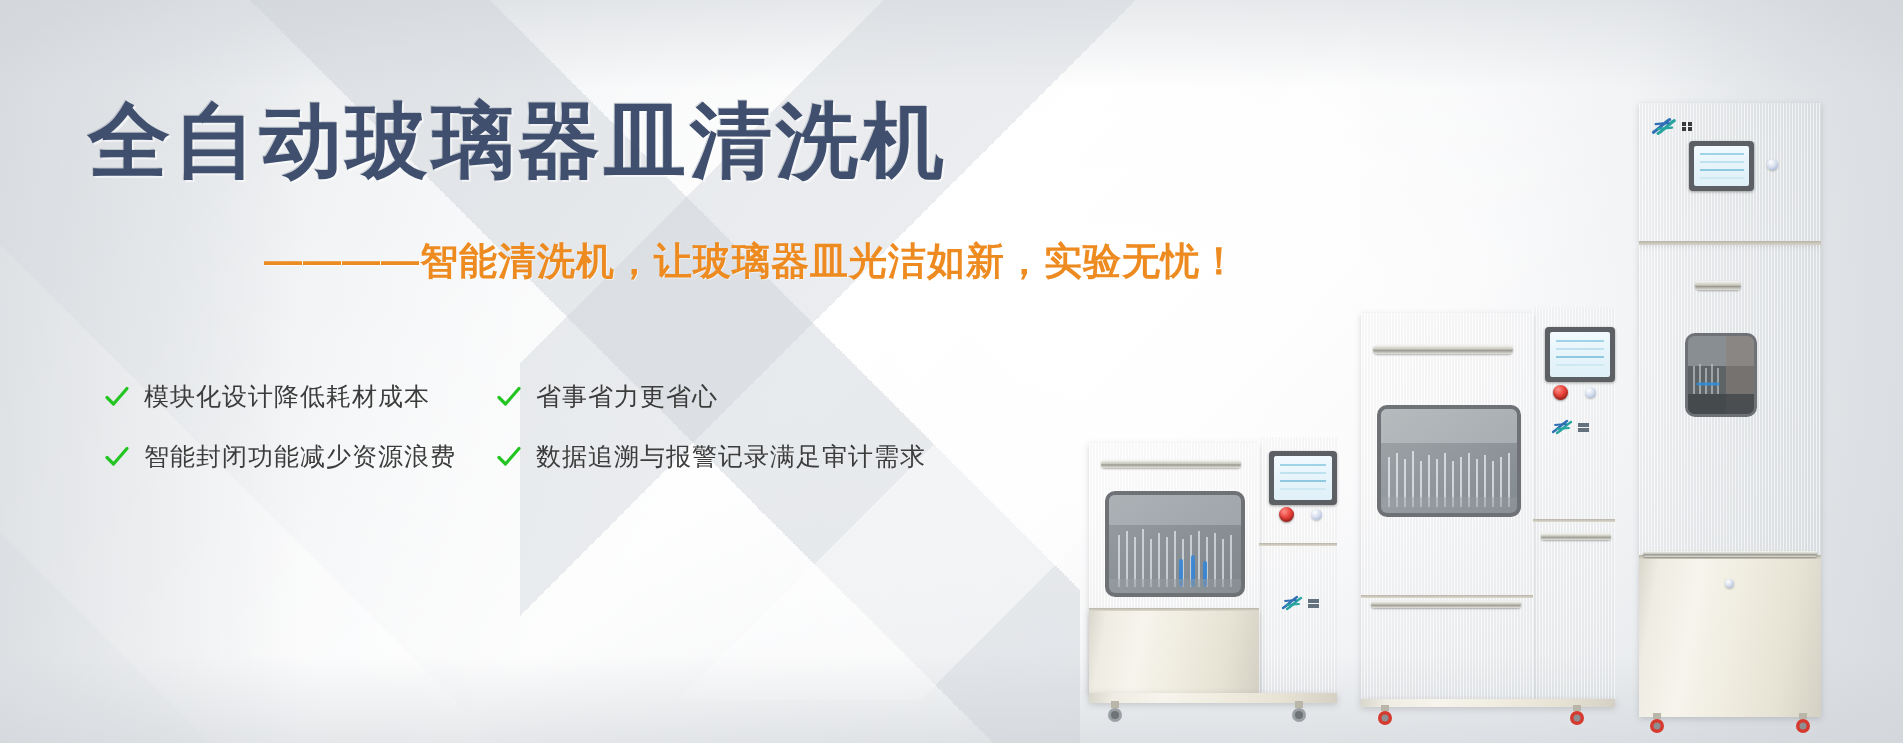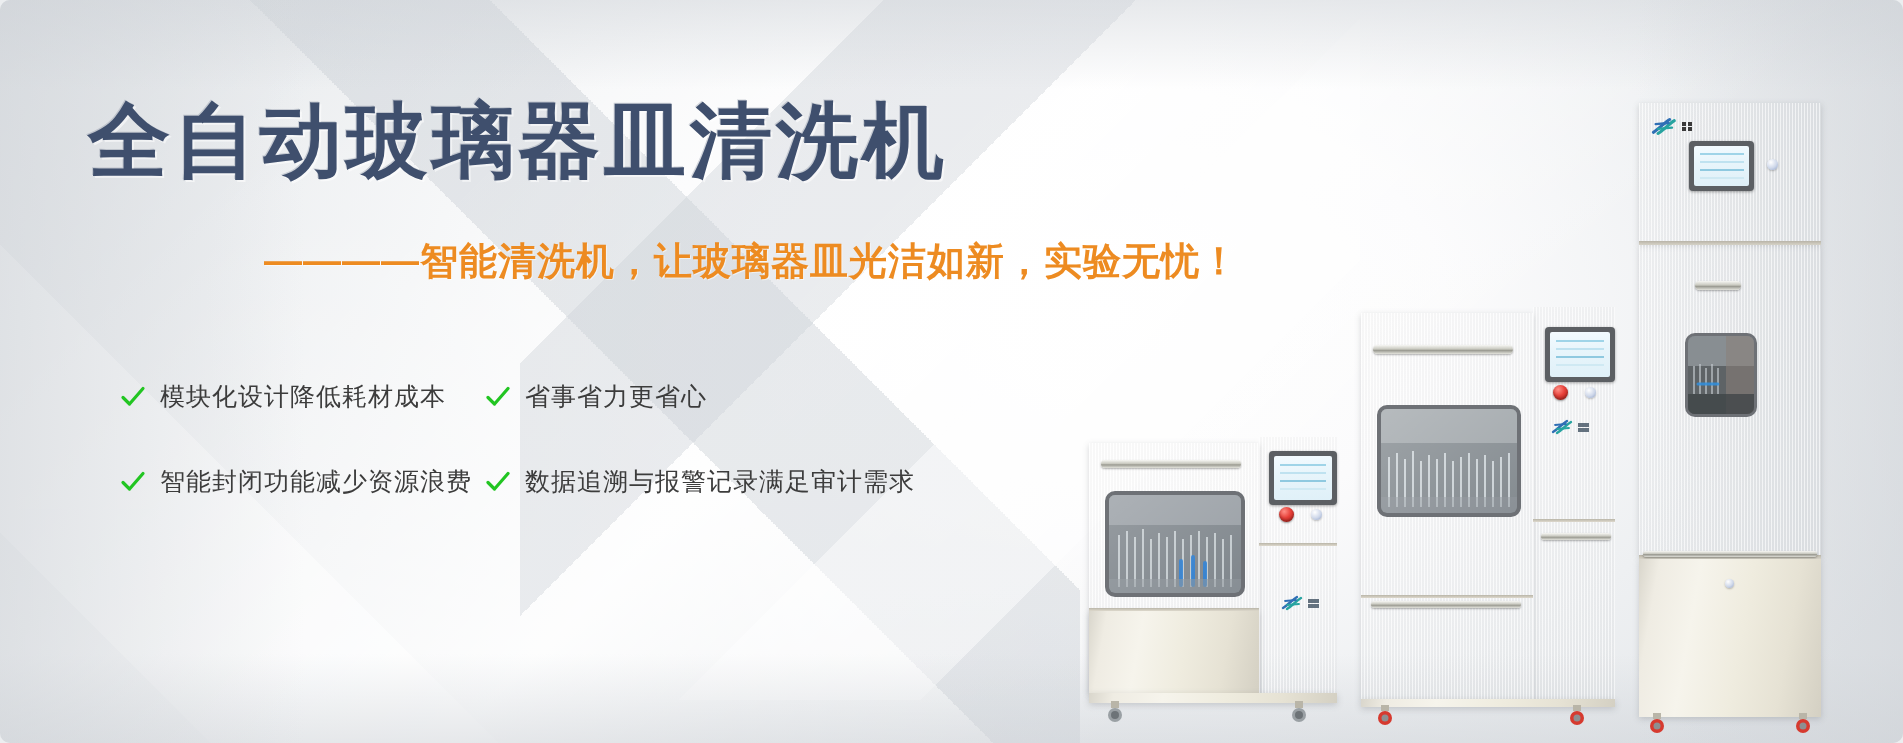--- a/index.html
+++ b/index.html
@@ -7,21 +7,20 @@
   body{
     width:1903px;height:743px;overflow:hidden;
     font-family:"Liberation Sans","DejaVu Sans",sans-serif;
     background:#eceef0;
   }
   .banner{
     position:relative;width:1903px;height:743px;overflow:hidden;
     background:
       linear-gradient(135deg, rgba(255,255,255,0) 0%, rgba(255,255,255,.9) 45%, rgba(255,255,255,0) 70%),
       radial-gradient(ellipse 900px 600px at 58% 42%, #ffffff 0%, #fbfbfc 38%, #eef0f2 72%, #e4e7ea 100%);
-    border-radius: 10px;
   }
   
   .bg-diag{
     position:absolute;inset:0;pointer-events:none;
     background-image:
       linear-gradient(45deg, rgba(255,255,255,0) 0 22%, rgba(255,255,255,.55) 22% 34%, rgba(255,255,255,0) 34% 100%),
       linear-gradient(-45deg, rgba(255,255,255,0) 0 20%, rgba(255,255,255,.5) 20% 31%, rgba(255,255,255,0) 31% 100%),
       linear-gradient(45deg, rgba(196,202,209,0) 0 55%, rgba(196,202,209,.45) 55% 63%, rgba(196,202,209,0) 63% 100%),
       linear-gradient(-45deg, rgba(196,202,209,0) 0 58%, rgba(196,202,209,.40) 58% 67%, rgba(196,202,209,0) 67% 100%);
     background-size:1200px 1200px,1100px 1100px,1500px 1500px,1400px 1400px;
@@ -51,24 +50,24 @@
   .subline{
     position:absolute;left:252px;top:242px;
     font-size:38px;line-height:1;font-weight:700;
     letter-spacing:1px;
     color:#ed8b21;
     white-space:nowrap;
     text-shadow:1px 1px 0 rgba(255,255,255,.5);
     margin-left:12px;
   }
   .features{
-    position:absolute;left:120px;top:380px;
+    position:absolute;left:104px;top:380px;
     width:900px;
     display:grid;grid-template-columns:365px 400px;
-    row-gap:52px;column-gap:0;
+    row-gap:52px;column-gap:0;gap:27px;
   }
   .feat{display:flex;align-items:center;gap:14px;}
   .tick{
     width:26px;height:26px;flex:0 0 26px;display:block;
   }
   .feat-label{
     font-size:25px;color:#3c3c3c;letter-spacing:1px;white-space:nowrap;
     font-family:"Liberation Sans","DejaVu Sans",sans-serif;
   }
 

